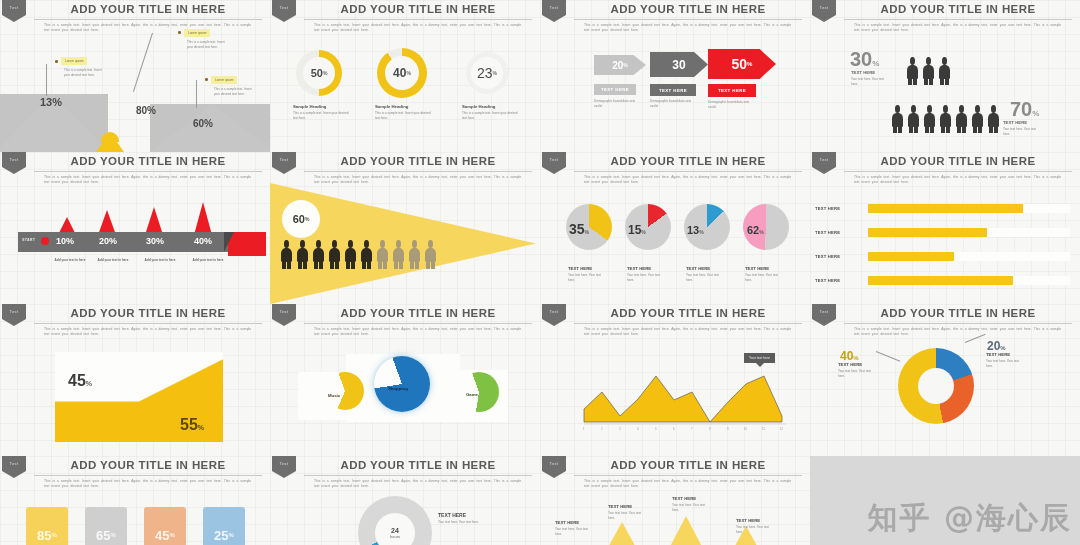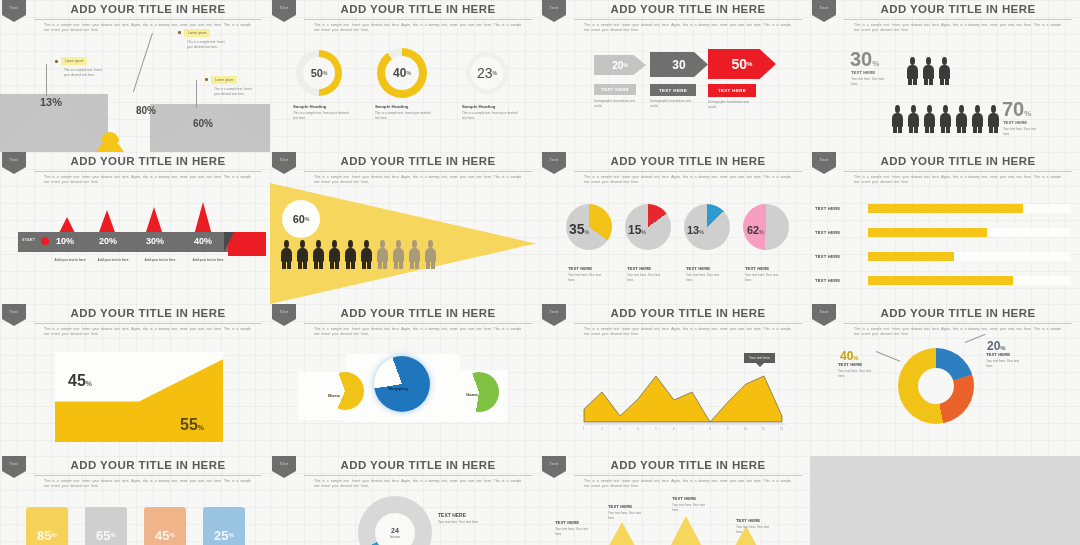--- a/index.html
+++ b/index.html
@@ -298,21 +298,21 @@
         </div>
       <div class="person" style="left:178px;top:105px;width:11px;height:26px;color:#3a3a3a;">
           <i class="h"></i>
           <i class="b"></i>
           <i class="l1"></i>
           <i class="l2"></i>
         </div>
     </div>
 
     <div style="position:absolute;left:192px;top:98px;">
-      <span class="pct" style="font-size:20px;color:#8a8a8a;">70</span><span style="font-size:8px;font-weight:bold;color:#9a9a9a;">%</span>
+      <span class="pct" style="font-size:20px;color:#8a8a8a;margin-left:8px;">70</span><span style="font-size:8px;font-weight:bold;color:#9a9a9a;">%</span>
     </div>
     <div class="hd" style="position:absolute;left:193px;top:120px;color:#6a6a6a;">TEXT HERE</div>
     <div class="sm" style="position:absolute;left:193px;top:127px;width:38px;">Your text here. Your text here.</div>
   </div>
 
   <div class="slide">
     <div class="tab">Text</div>
     <div class="title">ADD YOUR TITLE IN HERE</div>
     <div class="rule"></div>
     <div class="sub">This is a sample text. Insert your desired text here. Again, this is a dummy text, enter your own text here. This is a sample text insert your desired text here.</div>
@@ -606,13 +606,14 @@
     <div class="hd" style="position:absolute;left:68px;top:48px;">TEXT HERE</div>
     <div class="sm" style="position:absolute;left:68px;top:55px;width:38px;">Your text here. Your text here.</div>
 
     <div class="hd" style="position:absolute;left:132px;top:40px;">TEXT HERE</div>
     <div class="sm" style="position:absolute;left:132px;top:47px;width:38px;">Your text here. Your text here.</div>
 
     <div class="hd" style="position:absolute;left:196px;top:62px;">TEXT HERE</div>
     <div class="sm" style="position:absolute;left:196px;top:69px;width:38px;">Your text here. Your text here.</div>
   </div>
 
+  <div id="watermark">知乎 @海心辰</div>
 </div>
 
 </body></html>

